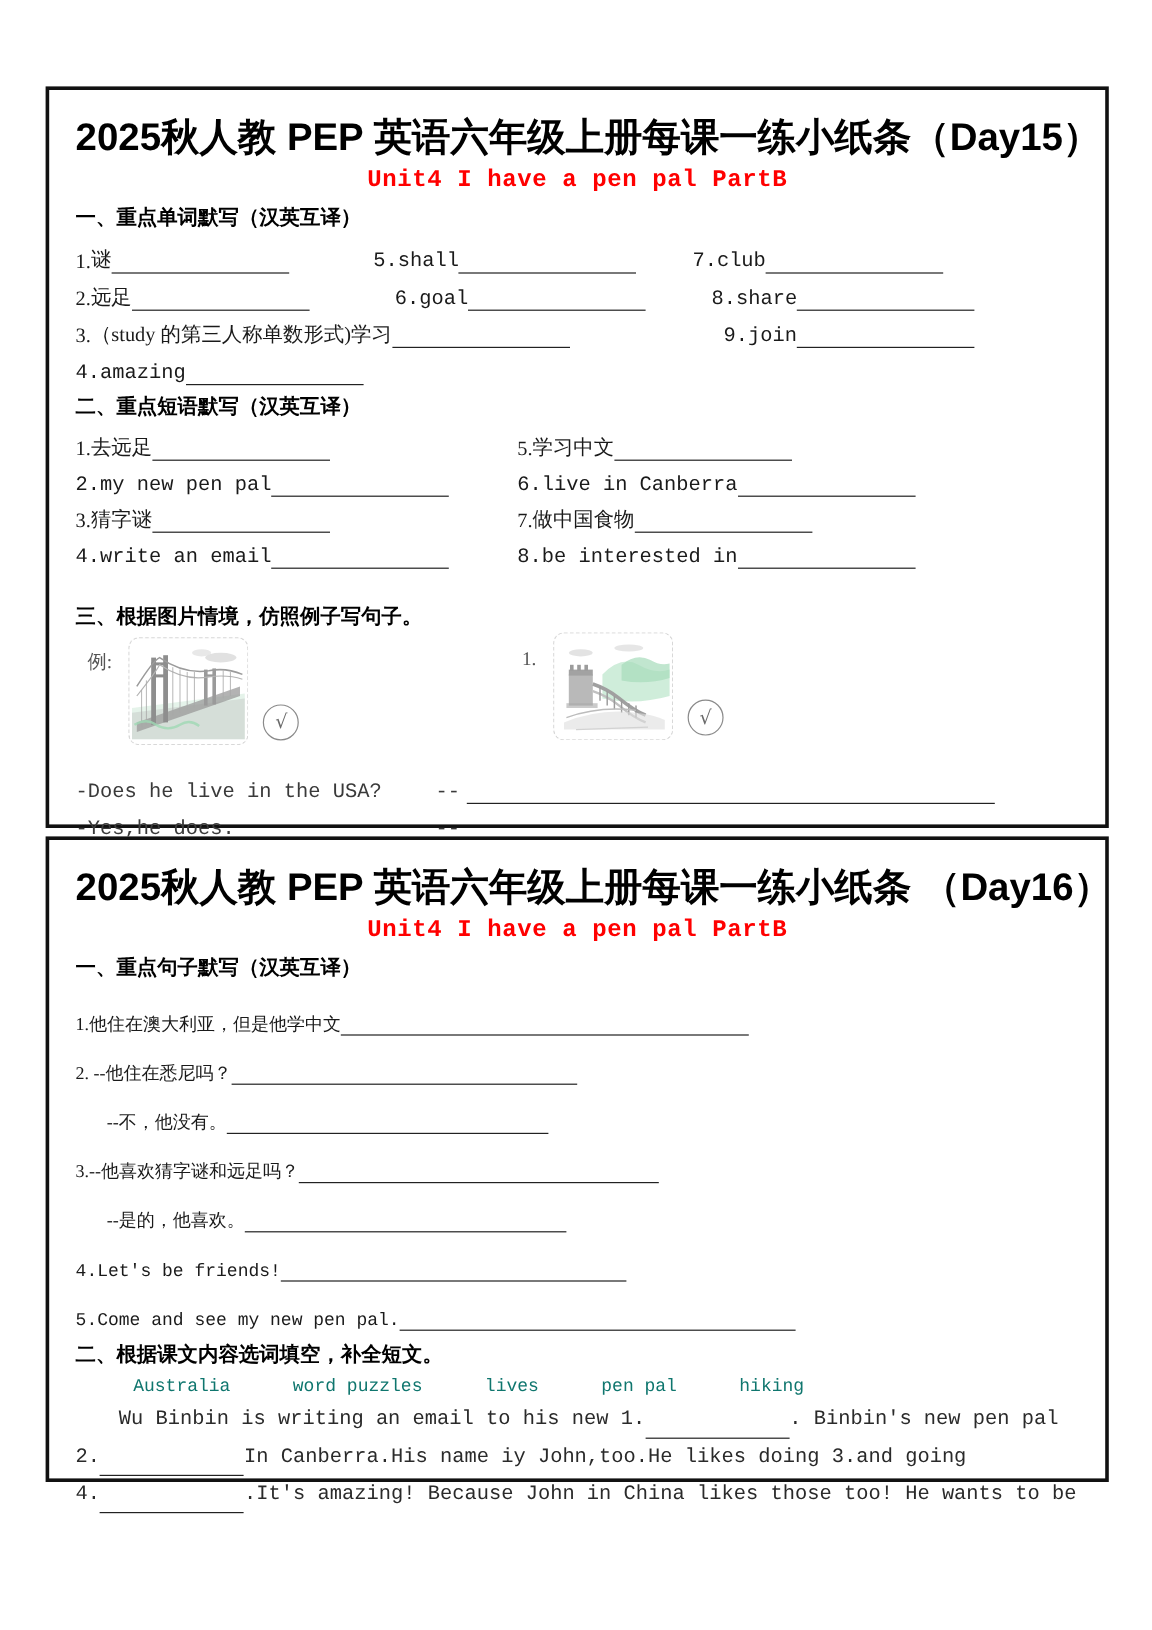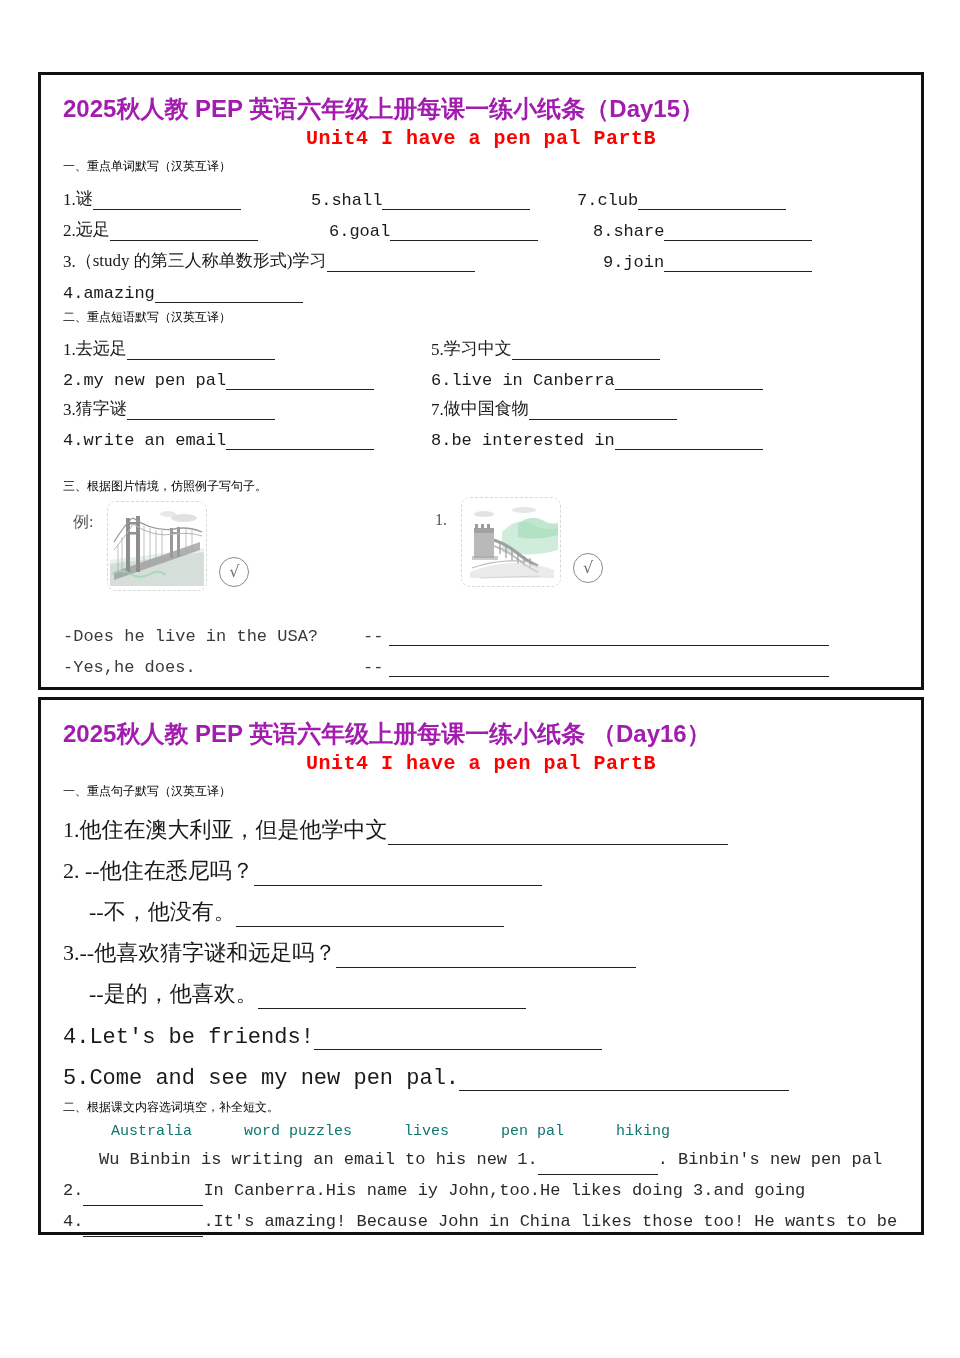--- a/index.html
+++ b/index.html
@@ -39,41 +39,41 @@
     padding: 14px 22px 0 22px;
     position: relative;
     height: 100%;
     box-sizing: border-box;
   }
 
   
   .main-title {
     font-family: "Liberation Sans", "DejaVu Sans", sans-serif;
     font-weight: 700;
-    font-size: 24px;
+    font-size: 32px;
     letter-spacing: 0px;
-    color: #a21caf;
+    color: #000000;
     margin: 4px 0 2px 0;
     white-space: nowrap;
   }
   .sub-title {
     text-align: center;
     font-family: "Liberation Mono", "DejaVu Sans Mono", monospace;
     font-weight: 700;
     font-size: 20px;
     color: #ff0000;
     margin: 2px 0 8px 0;
     letter-spacing: 0.5px;
   }
 
   
   .sec-head {
     font-family: "Liberation Sans", "DejaVu Sans", sans-serif;
-    font-weight: 400;
-    font-size: 12px;
+    font-weight: 700;
+    font-size: 17px;
     color: #000;
     margin: 6px 0 4px 0;
   }
   .mono {
     font-family: "Liberation Mono", "DejaVu Sans Mono", monospace;
   }
   .serif {
     font-family: "Liberation Serif", "DejaVu Serif", serif;
   }
   .blank {
@@ -157,35 +157,35 @@
     font-family: "DejaVu Sans", sans-serif;
     line-height: 1;
   }
 
   
   .dlg {
     margin-top: 10px;
   }
   .dline {
     display: flex;
-    align-items: center;
+    align-items: flex-start;
     height: 31px;
     font-size: 17px;
     font-family: "Liberation Mono", "DejaVu Sans Mono", monospace;
   }
   .dq { width: 300px; white-space: nowrap; color: #3a3a3a;}
   .ddash { width: 26px; color: #3a3a3a; }
 
   
   .sentences { margin-top: 4px; }
   .srow {
     display: flex;
     align-items: flex-end;
     height: 41px;
-    font-size: 22px;
+    font-size: 15px;
   }
   .srow .lead { white-space: nowrap; }
   .indent { padding-left: 26px; }
 
   
   .bank {
     display: flex;
     font-family: "Liberation Mono", "DejaVu Sans Mono", monospace;
     font-size: 15px;
     margin-top: 7px;

